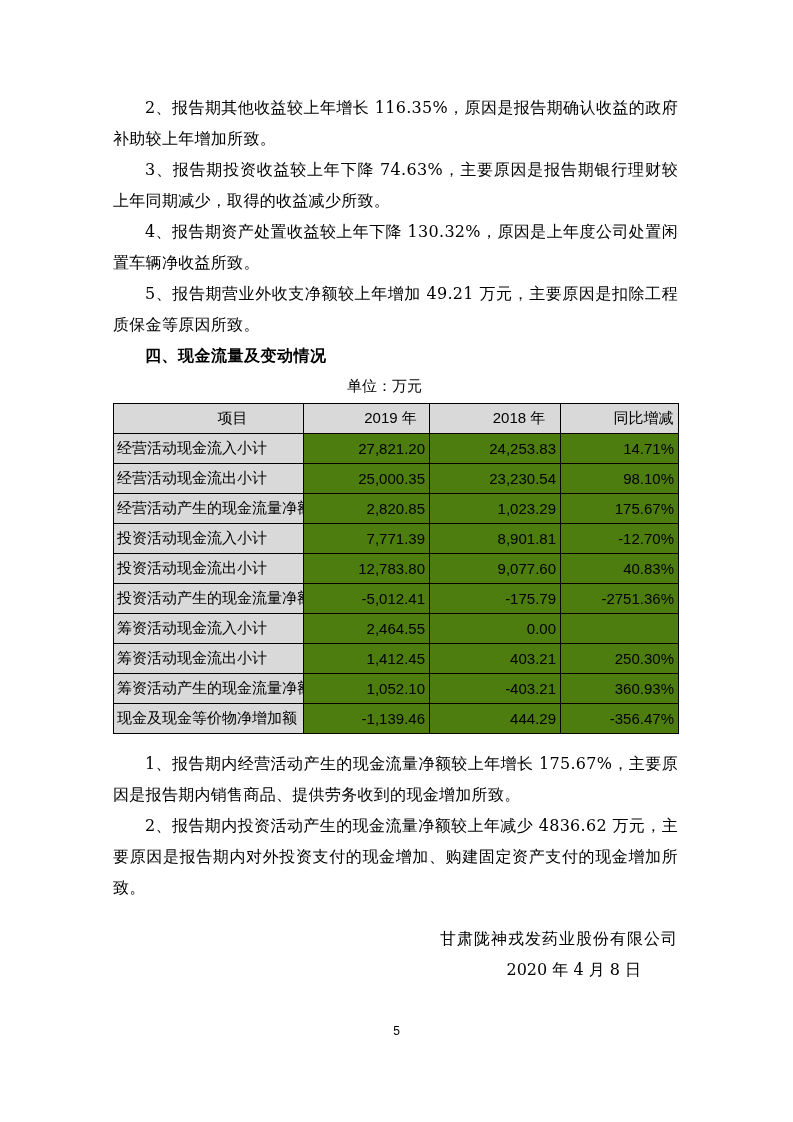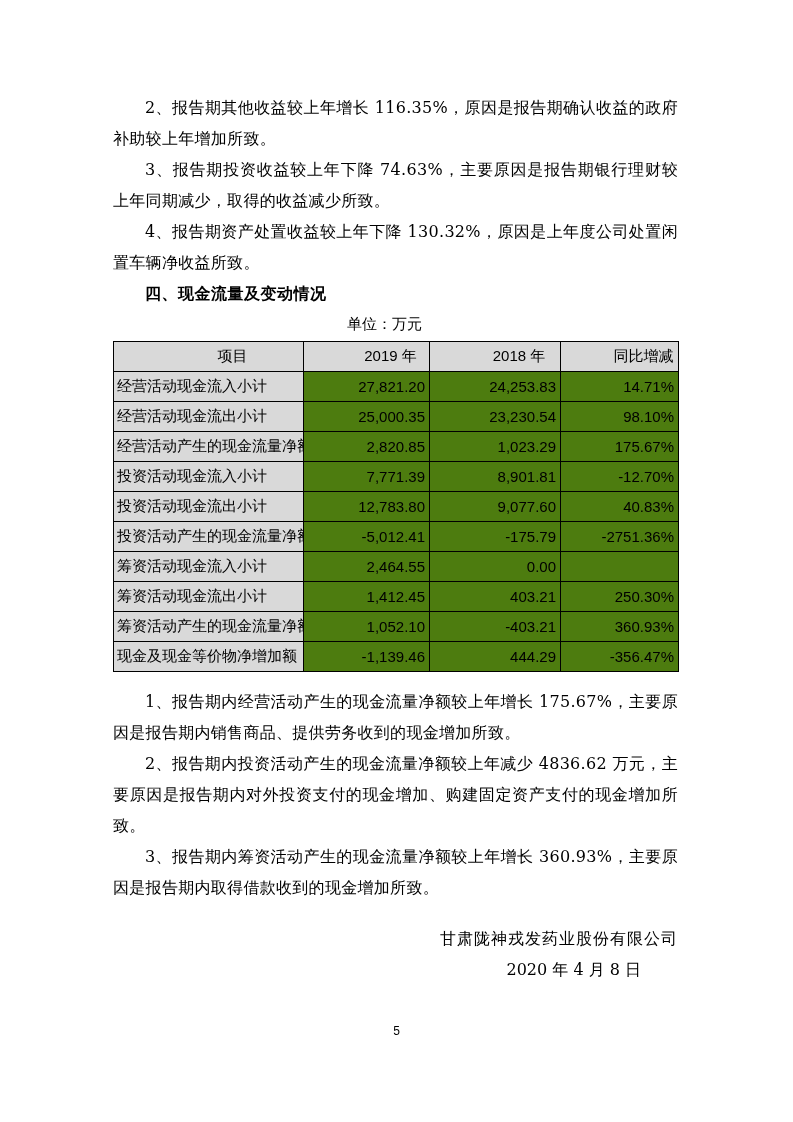--- a/index.html
+++ b/index.html
@@ -136,20 +136,21 @@
 </style>
 </head>
 <body>
 
 <div class="page">
   <div class="content">
 
     <p class="para">2、报告期其他收益较上年增长 116.35%，原因是报告期确认收益的政府补助较上年增加所致。</p>
     <p class="para">3、报告期投资收益较上年下降 74.63%，主要原因是报告期银行理财较上年同期减少，取得的收益减少所致。</p>
     <p class="para">4、报告期资产处置收益较上年下降 130.32%，原因是上年度公司处置闲置车辆净收益所致。</p>
+    <p class="para">5、报告期营业外收支净额较上年增加 49.21 万元，主要原因是扣除工程质保金等原因所致。</p>
 
     <h2 class="section-heading">四、现金流量及变动情况</h2>
 
     <div class="unit-label">单位：万元</div>
 
     <table class="cashflow">
       <colgroup>
           <col class="c1">
           <col class="c2">
           <col class="c3">
@@ -222,21 +223,20 @@
           <td class="item-cell">现金及现金等价物净增加额</td>
           <td class="num-cell">-1,139.46</td>
           <td class="num-cell">444.29</td>
           <td class="num-cell">-356.47%</td>
         </tr>
       </tbody>
     </table>
 
     <p class="para para-after-table">1、报告期内经营活动产生的现金流量净额较上年增长 175.67%，主要原因是报告期内销售商品、提供劳务收到的现金增加所致。</p>
     <p class="para">2、报告期内投资活动产生的现金流量净额较上年减少 4836.62 万元，主要原因是报告期内对外投资支付的现金增加、购建固定资产支付的现金增加所致。</p>
-    <p class="para">3、报告期内筹资活动产生的现金流量净额较上年增长 360.93%，主要原因是报告期内取得借款收到的现金增加所致。</p>
 
     <div class="signature-company">甘肃陇神戎发药业股份有限公司</div>
     <div class="signature-date">2020 年 4 月 8 日</div>
   </div>
 
   <div class="page-number">5</div>
 
   <div class="cninfo-logo">
     <div class="logo-row1">
       <span class="logo-brand">cninf</span>

